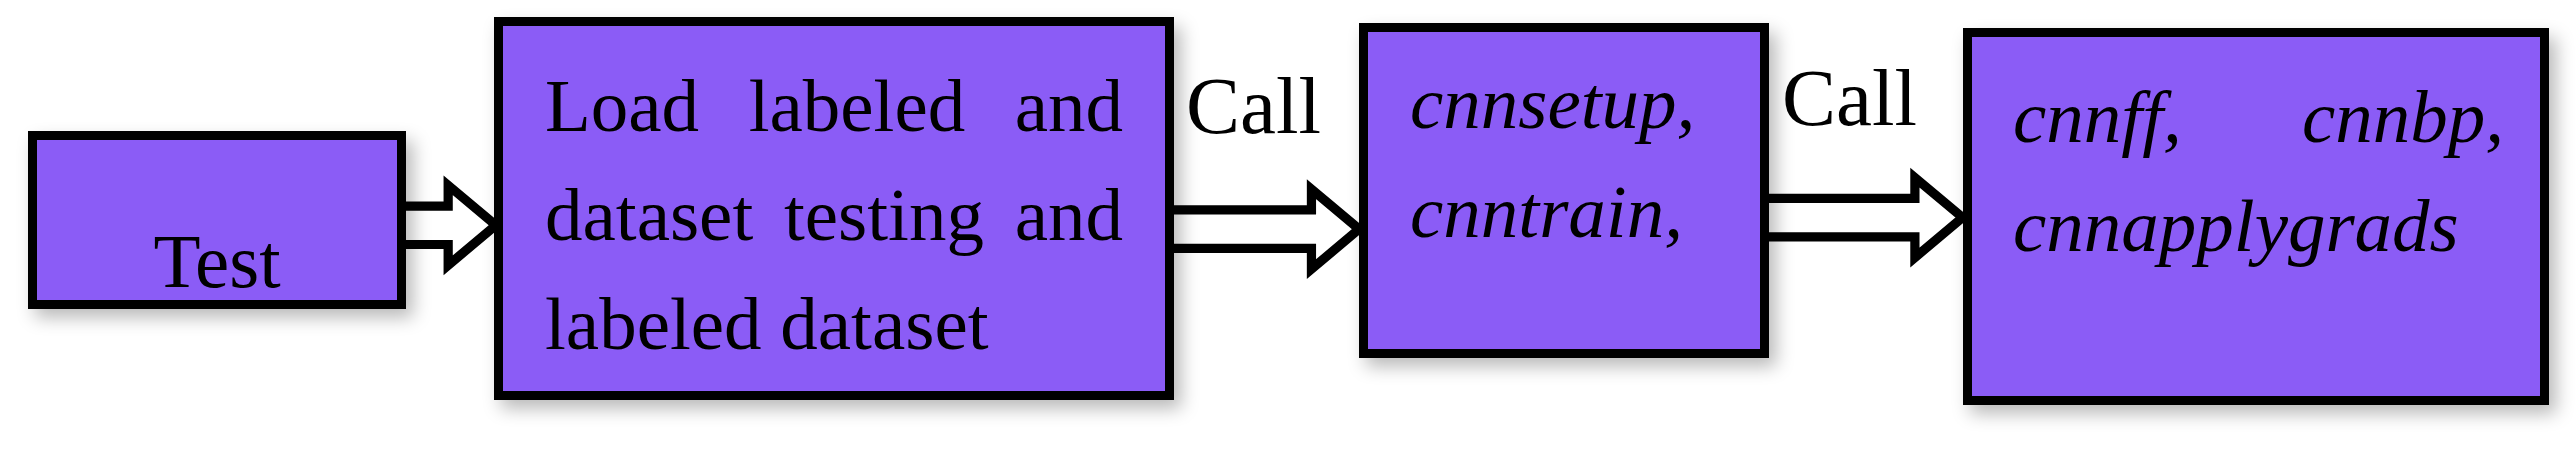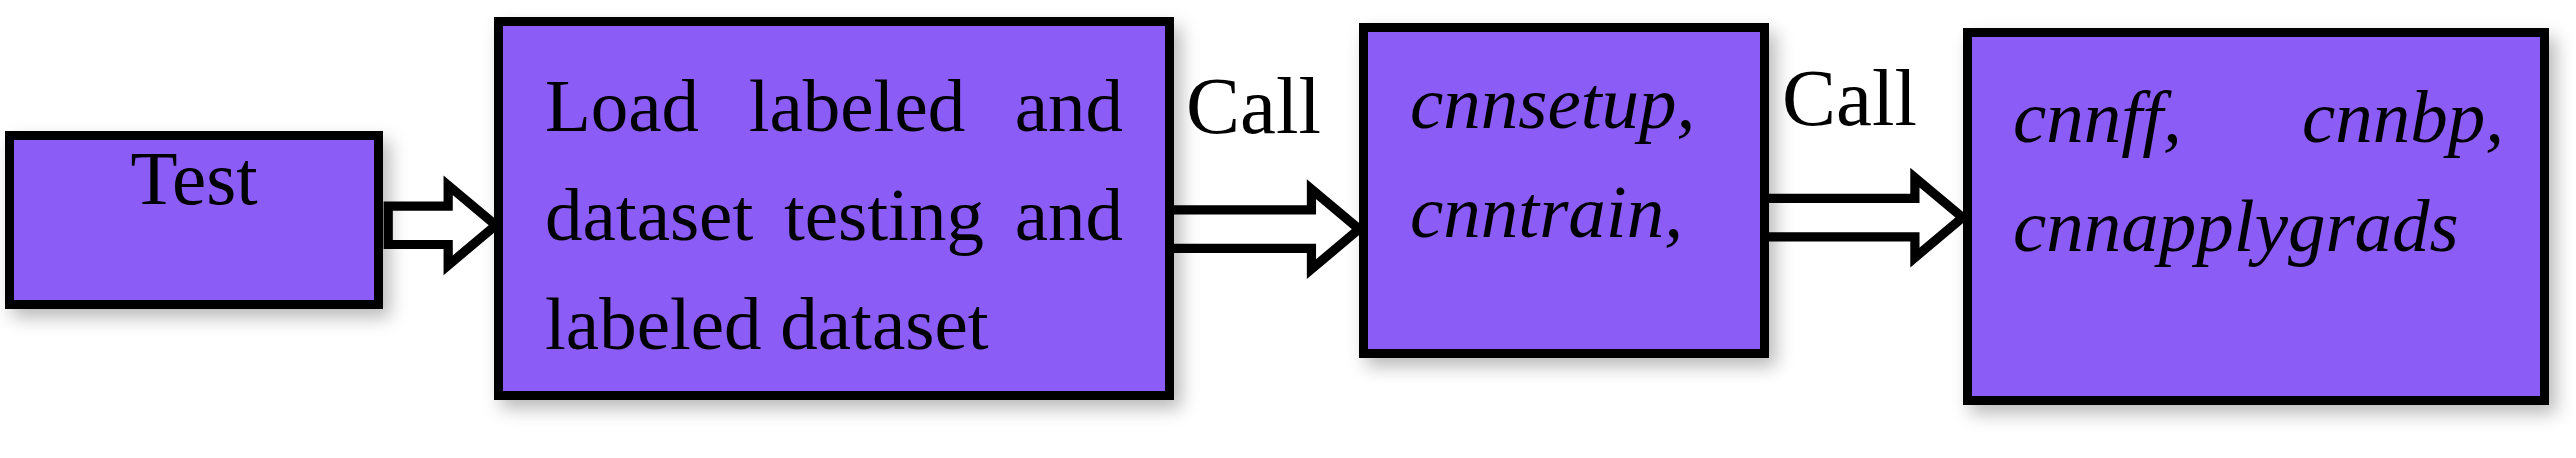--- a/index.html
+++ b/index.html
@@ -17,22 +17,22 @@
     overflow: hidden;
   }
   .flow-box {
     position: absolute;
     box-sizing: border-box;
     background: #8b5cf6;
     border: 9.2px solid #000000;
     box-shadow: 7px 8.5px 17px rgba(0, 0, 0, 0.28);
   }
   #box-test {
-    left: 5px; top: 131px; width: 378px; height: 178px;
-    display: flex; align-items: flex-start; justify-content: center;
+    left: 28px; top: 131px; width: 378px; height: 178px;
+    display: flex; align-items: flex-end; justify-content: center;
   }
   #box-test .node-label {
     font-size: 77px;
     line-height: 77px;
   }
   #box-load {
     left: 494px; top: 17px; width: 680px; height: 383px;
     padding: 25px 42px 0 42px;
   }
   #box-main {

